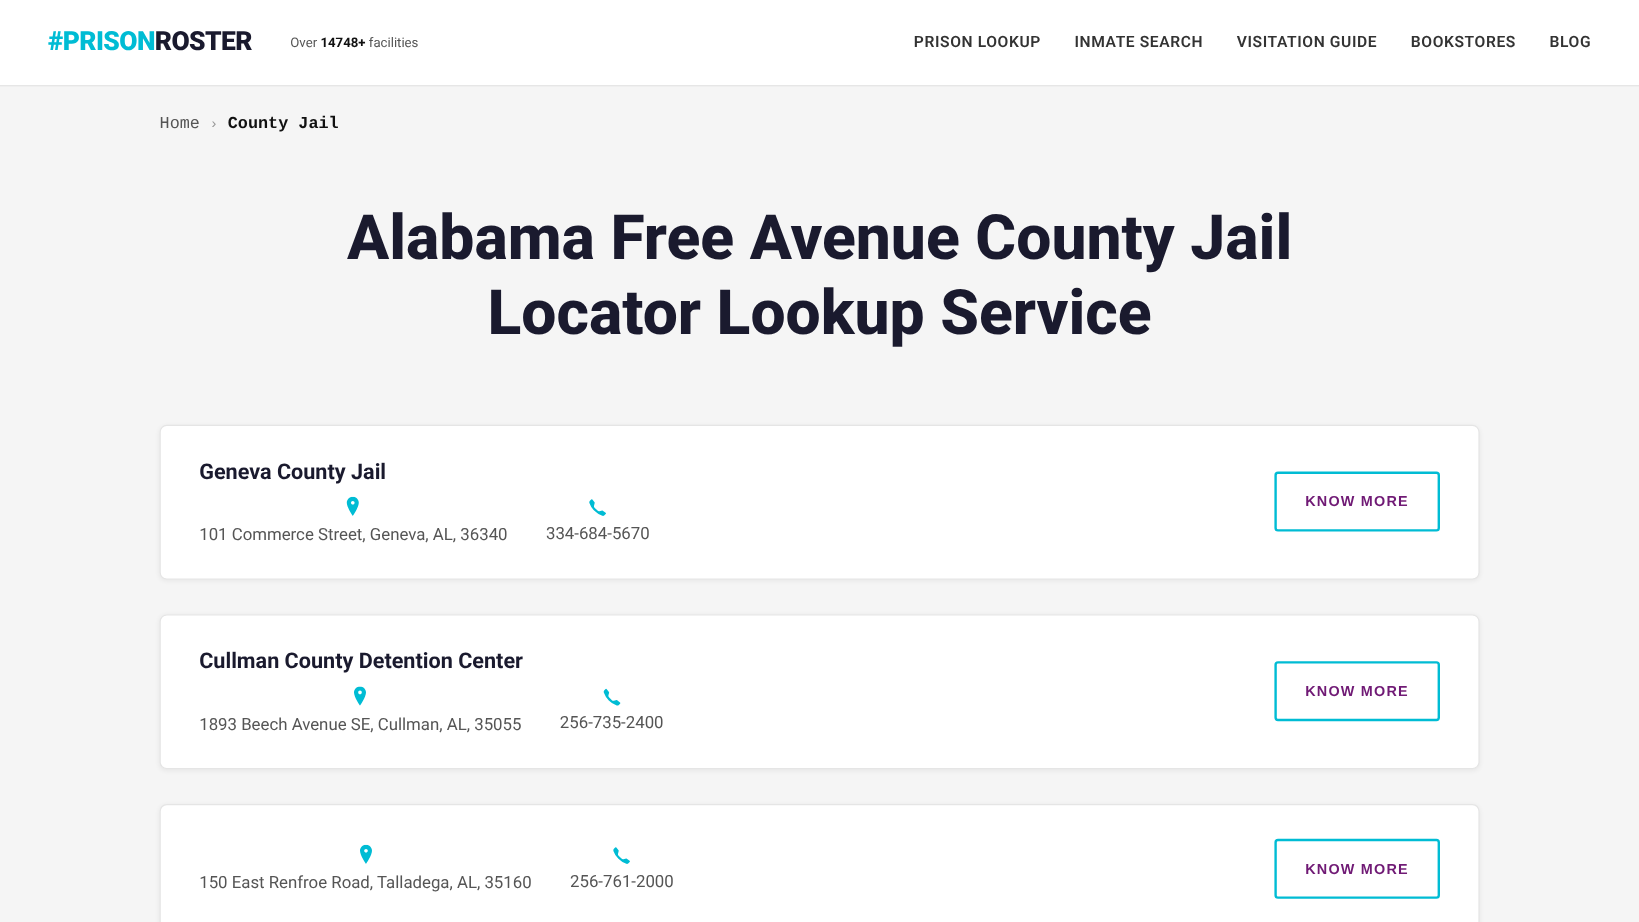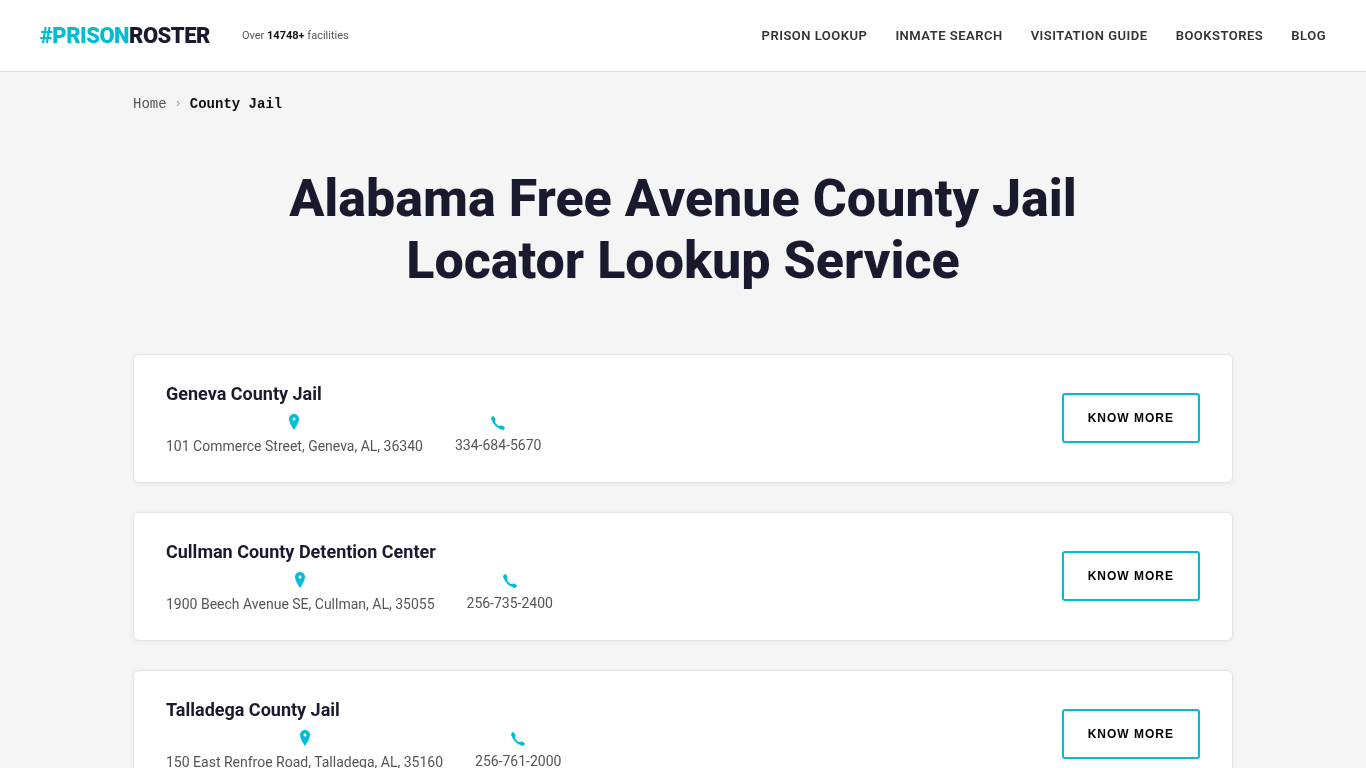--- a/index.html
+++ b/index.html
@@ -154,21 +154,21 @@
       flex-direction: column;
     }
     .meta-icon {
       color: #00bcd4;
       font-size: 15px;
       display: inline-flex;
       align-items: center;
     }
     .know-more-btn {
       border: 2px solid #00bcd4;
-      color: #000000;
+      color: #701a75;
       background: #fff;
       padding: 16px 24px;
       font-size: 12px;
       font-weight: 700;
       letter-spacing: 1px;
       cursor: pointer;
       border-radius: 3px;
       white-space: nowrap;
       transition: background 0.2s, color 0.2s;
       margin-left: 24px;
@@ -247,38 +247,37 @@
     <div class="facility-card">
       <div class="facility-info">
         <div class="facility-name">Cullman County Detention Center</div>
         <div class="facility-meta">
           <span class="facility-address">
             <span class="meta-icon">
               <svg class="icon-location" viewBox="0 0 14 18" fill="none" xmlns="http://www.w3.org/2000/svg">
                 <path d="M7 0C4.24 0 2 2.24 2 5c0 3.75 5 11 5 11s5-7.25 5-11c0-2.76-2.24-5-5-5zm0 6.5C6.17 6.5 5.5 5.83 5.5 5S6.17 3.5 7 3.5 8.5 4.17 8.5 5 7.83 6.5 7 6.5z" fill="#00bcd4"></path>
               </svg>
             </span>
-            <span>1900 Beech Avenue SE, Cullman, AL, 35055</span>
+            <span>1893 Beech Avenue SE, Cullman, AL, 35055</span>
           </span>
           <span class="facility-phone">
             <span class="meta-icon">
               <svg class="icon-phone" viewBox="0 0 16 16" fill="none" xmlns="http://www.w3.org/2000/svg">
                 <path d="M3.654 1.328a.678.678 0 0 0-1.015-.063L1.605 2.3c-.483.484-.661 1.169-.45 1.77a17.568 17.568 0 0 0 4.168 6.608 17.569 17.569 0 0 0 6.608 4.168c.601.211 1.286.033 1.77-.45l1.034-1.034a.678.678 0 0 0-.063-1.015l-2.307-1.794a.678.678 0 0 0-.58-.122l-2.19.547a1.745 1.745 0 0 1-1.657-.459L5.482 8.062a1.745 1.745 0 0 1-.46-1.657l.548-2.19a.678.678 0 0 0-.122-.58L3.654 1.328z" fill="#00bcd4"></path>
               </svg>
             </span>
             <span>256-735-2400</span>
           </span>
         </div>
       </div>
       <button class="know-more-btn">KNOW MORE</button>
     </div>
 
     <div class="facility-card">
       <div class="facility-info">
-        <div class="facility-name">Talladega County Jail</div>
         <div class="facility-meta">
           <span class="facility-address">
             <span class="meta-icon">
               <svg class="icon-location" viewBox="0 0 14 18" fill="none" xmlns="http://www.w3.org/2000/svg">
                 <path d="M7 0C4.24 0 2 2.24 2 5c0 3.75 5 11 5 11s5-7.25 5-11c0-2.76-2.24-5-5-5zm0 6.5C6.17 6.5 5.5 5.83 5.5 5S6.17 3.5 7 3.5 8.5 4.17 8.5 5 7.83 6.5 7 6.5z" fill="#00bcd4"></path>
               </svg>
             </span>
             <span>150 East Renfroe Road, Talladega, AL, 35160</span>
           </span>
           <span class="facility-phone">

